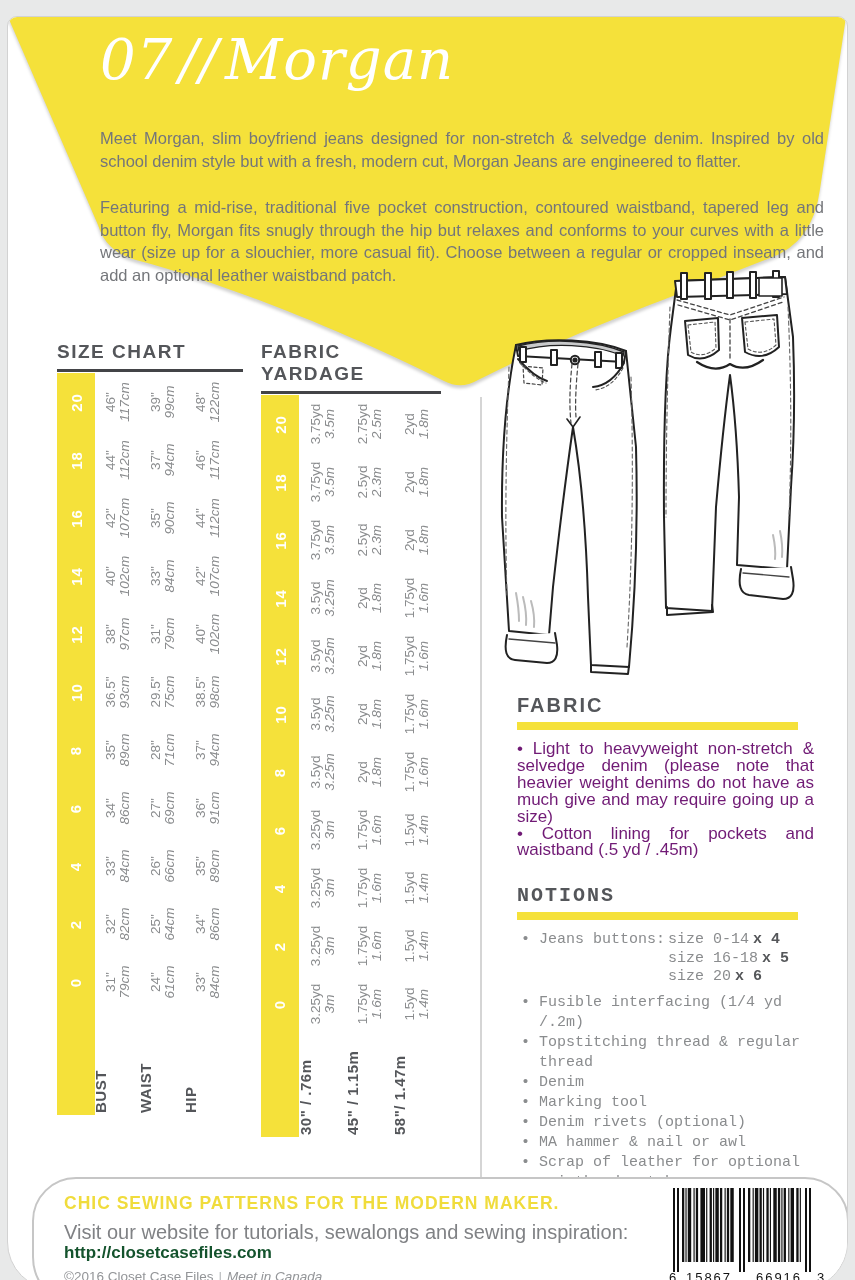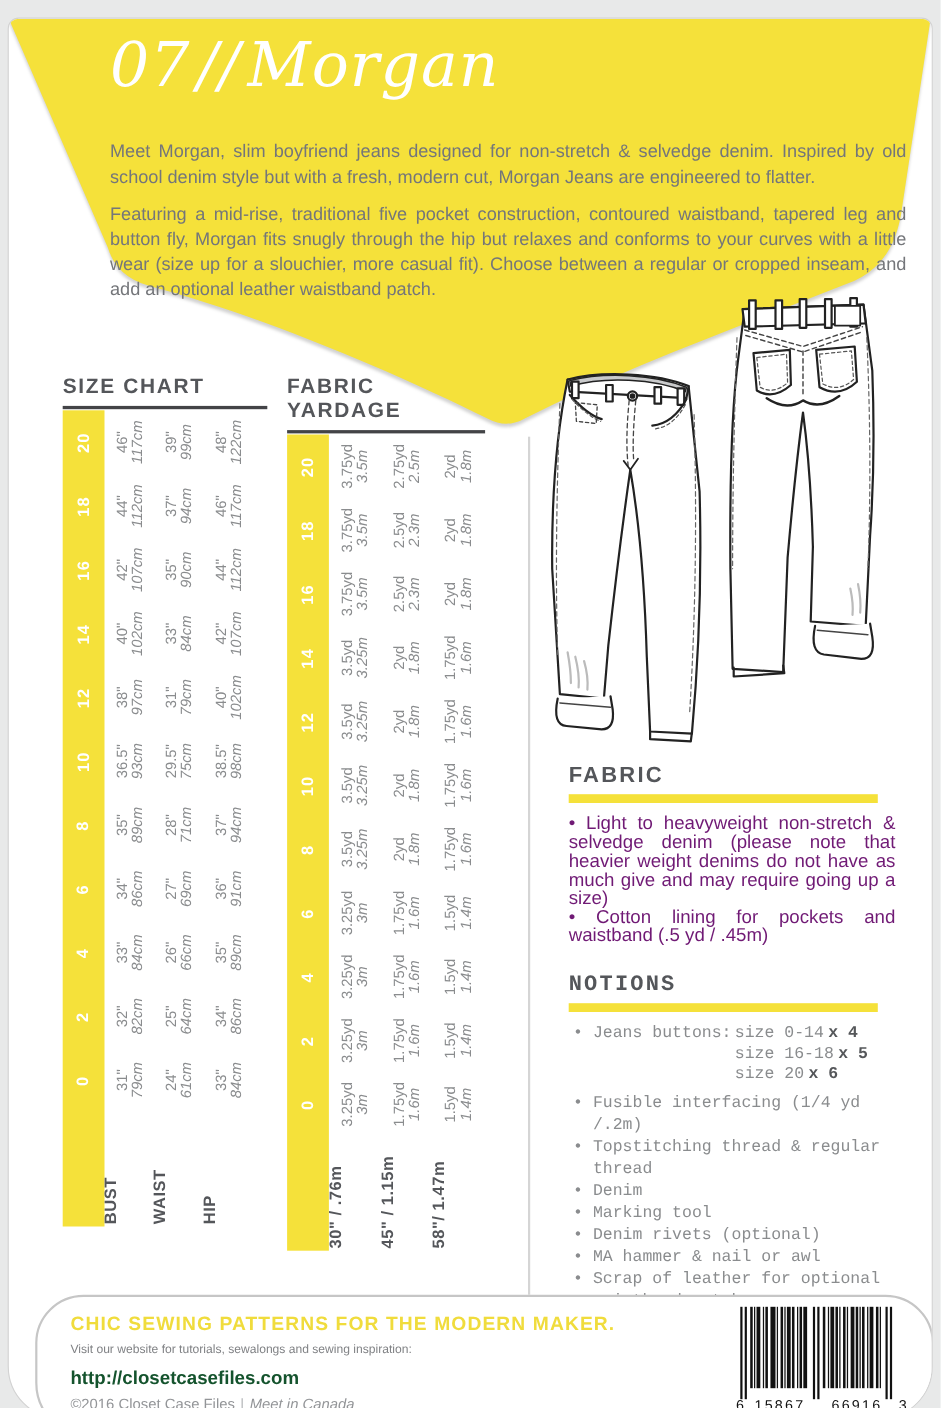--- a/index.html
+++ b/index.html
@@ -7,21 +7,21 @@
   .page { position:relative; width:855px; height:1280px; background:#e8e9e9; overflow:hidden; }
   .envelope { position:absolute; left:7px; top:16px; width:841px; height:1274px;
     background:#ffffff; border:1px solid #d2d2d2; border-radius:10px 10px 48px 48px; overflow:hidden; }
 
   
   .flap-svg { position:absolute; left:0; top:0; width:841px; height:395px; }
   .flap-content { position:absolute; left:92px; top:10px; width:724px; }
   .title { font-family:"DejaVu Serif", serif; font-style:italic; font-size:56px;
     color:#ffffff; letter-spacing:1px; height:84px; }
   .title .sep { padding:0 6px; font-weight:normal; }
-  .flap-p { color:#74767a; font-size:16.5px; line-height:22.5px; text-align:justify; margin-top:12px; }
+  .flap-p { color:#74767a; font-size:16.5px; line-height:22.5px; text-align:justify; margin-top:24px; }
 
   
   .tbl { position:absolute; }
   .tbl h2 { font-size:19px; font-weight:bold; color:#54565a; letter-spacing:1.5px; }
   .rule { height:3px; background:#434447; margin-top:6px; }
   .tbody { position:relative; margin-top:1px; }
   .strip { position:absolute; left:0; top:0; width:38px; height:742px; }
   .trow { display:flex; height:58px; position:relative; }
   .tsize { width:38px; display:flex; align-items:center; justify-content:center; }
   .tsize span { transform:rotate(-90deg); color:#fff; font-weight:bold; font-size:15px; letter-spacing:1px; }
@@ -53,21 +53,21 @@
   .btnrow { display:flex; margin-top:11px; font-size:15px; color:#8a8c8e; }
   .btnrow .blab { width:151px; padding-left:22px; position:relative; }
   .btnrow .blab::before { content:"\2022"; position:absolute; left:4px; }
   .bsizes div { line-height:18.6px; }
   .bsizes b { color:#55575a; padding-left:4px; }
 
   
   .footer { position:absolute; left:24px; top:1160px; width:817px; height:130px;
     border:2px solid #c6c6c6; border-radius:44px 44px 50px 50px; background:#fff; }
   .tagline { position:absolute; left:30px; top:14px; font-size:17.5px; font-weight:bold; letter-spacing:1px; }
-  .webline { position:absolute; left:30px; top:42px; font-size:11px; color:#808285; }
+  .webline { position:absolute; left:30px; top:42px; font-size:20px; color:#808285; }
   .url { position:absolute; left:30px; top:64px; font-size:17px; font-weight:bold; color:#14532d; text-decoration:none; }
   .copyline { position:absolute; left:30px; top:90px; font-size:13.5px; color:#939598; }
   .copyline .made { font-style:italic; }
   .copyline .pipe { padding:0 5px; color:#b5b7b9; }
   .barcode { position:absolute; right:20px; top:3px; }
 </style>
 </head>
 <body>
 
 <div class="page">

